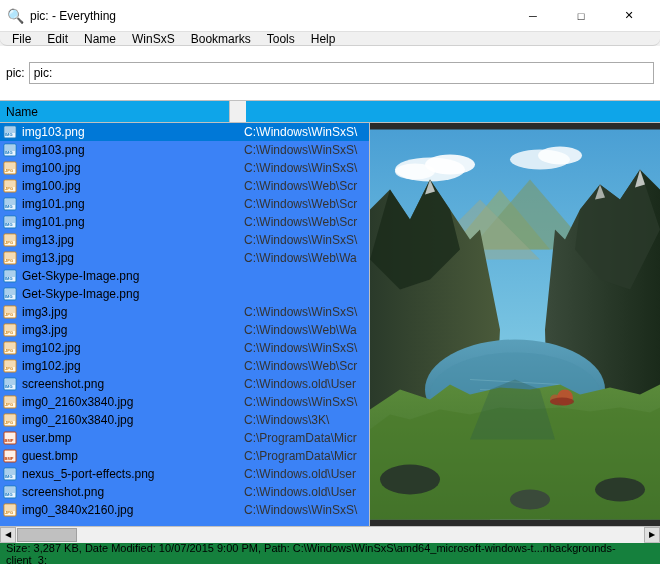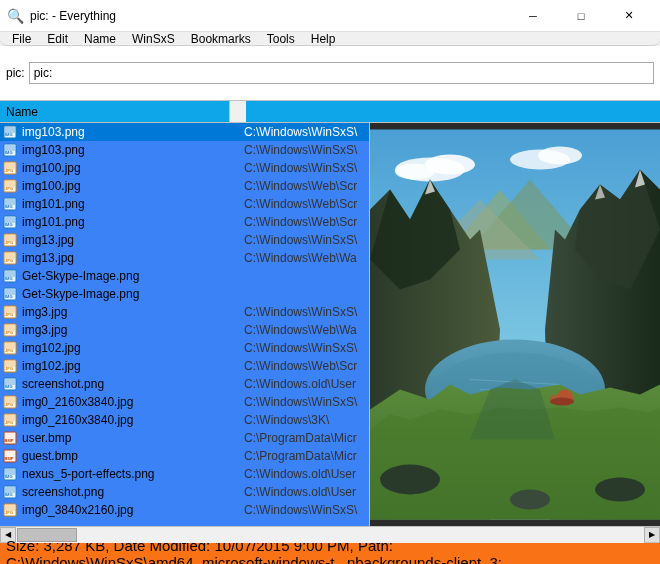--- a/index.html
+++ b/index.html
@@ -226,26 +226,26 @@
       width: 60px;
       height: 14px;
       margin: 1px;
       background: #c0c0c0;
       border: 1px solid #a0a0a0;
     }
 
     
     .status-bar {
       height: 22px;
-      background: #f97316;
+      background: #15803d;
       border-top: 1px solid #c0c0c0;
       display: flex;
       align-items: center;
       padding: 0 6px;
-      font-size: 15px;
+      font-size: 11px;
       color: #000;
     }
   </style>
 </head>
 <body>
 
 <div class="title-bar">
   <span class="title-bar-icon">🔍</span>
   <span class="title-bar-text">pic: - Everything</span>
   <div class="title-bar-controls">

